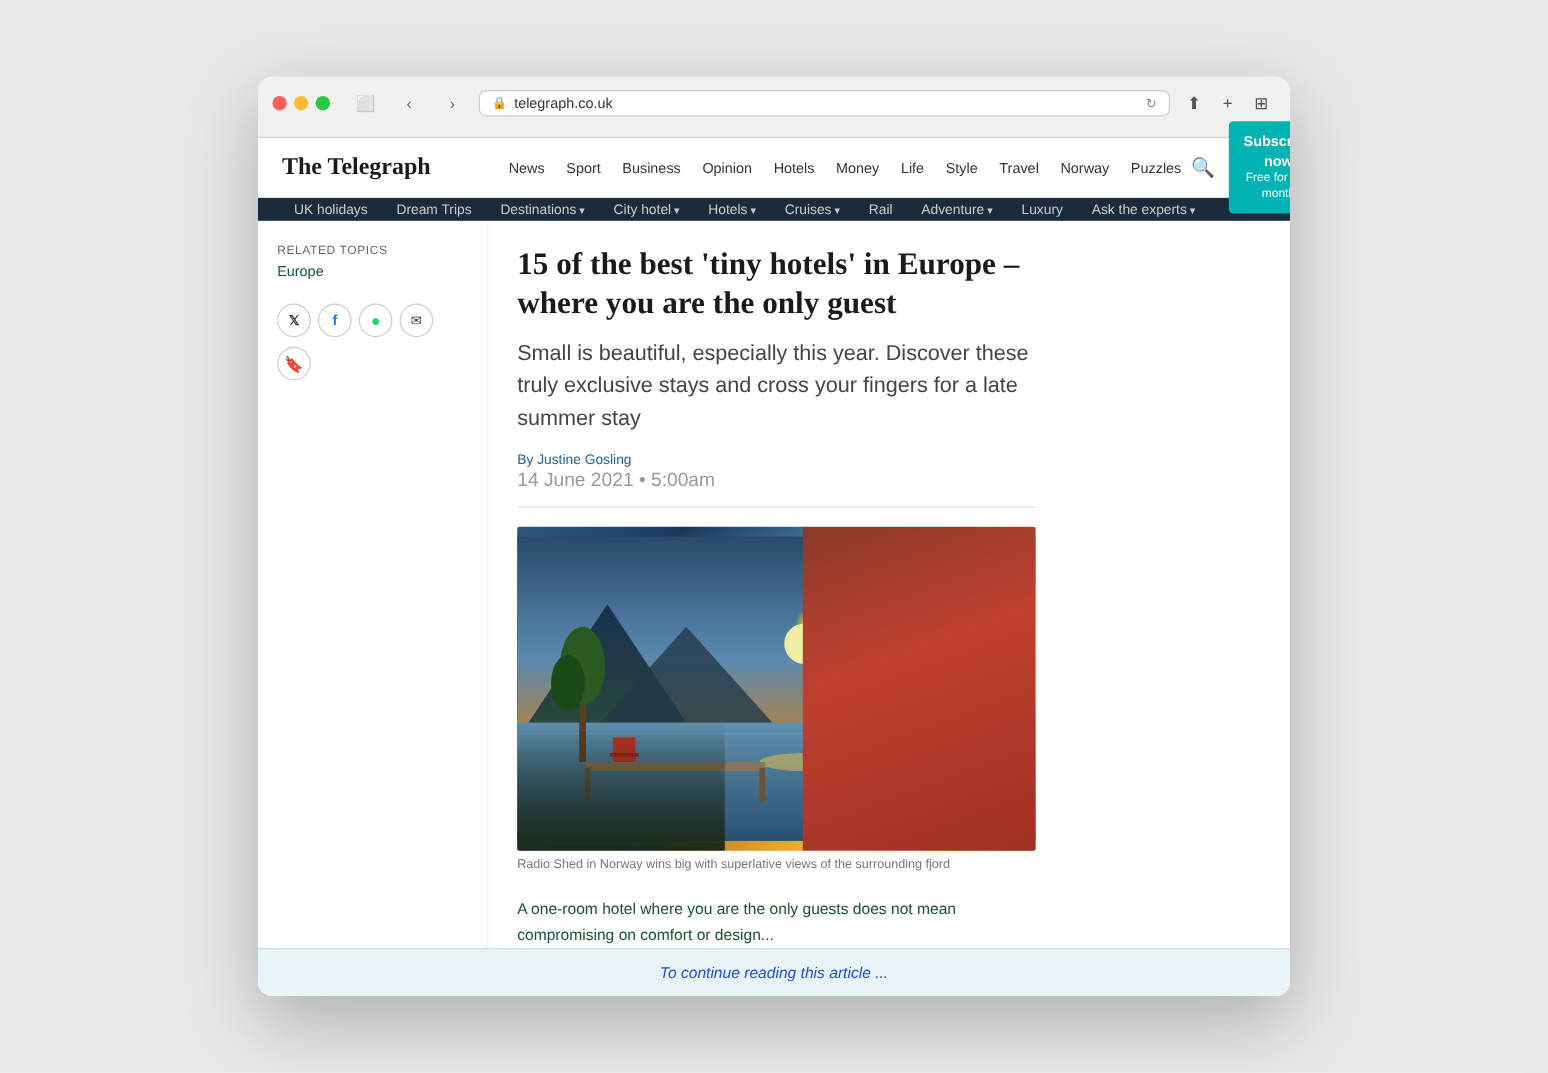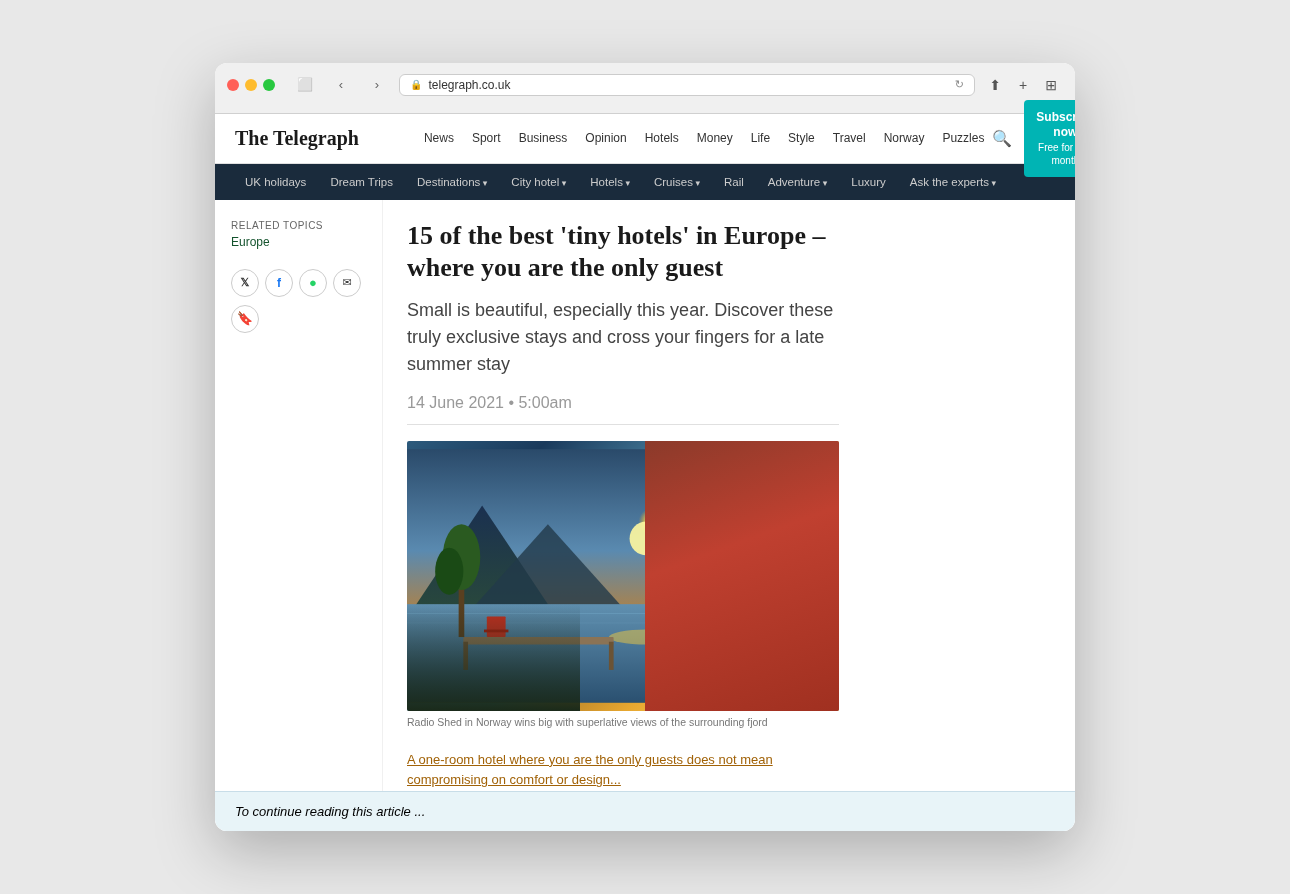--- a/index.html
+++ b/index.html
@@ -149,21 +149,21 @@
     }
     .subscribe-btn .sub-main { font-weight: bold; font-size: 12px; }
     .subscribe-btn .sub-sub { font-size: 10px; }
 
     
     .secondary-nav {
       background: #1a2b3c;
       display: flex;
       align-items: center;
       padding: 0 20px;
-      height: 36px;
+      height: 19px;
       gap: 4px;
       overflow: hidden;
     }
     .sec-nav-item {
       font-size: 11.5px;
       color: #ccc;
       padding: 4px 10px;
       cursor: pointer;
       white-space: nowrap;
       text-decoration: none;
@@ -173,21 +173,21 @@
       font-size: 9px;
     }
 
     
     .article-container {
       display: flex;
       padding: 0;
     }
 
     .article-sidebar {
-      width: 168px;
+      width: 192px;
       flex-shrink: 0;
       padding: 20px 16px;
       border-right: 1px solid #f0f0f0;
     }
     .related-topics-label {
       font-size: 10px;
       color: #666;
       text-transform: uppercase;
       letter-spacing: 0.5px;
       margin-bottom: 4px;
@@ -315,34 +315,34 @@
     }
     .image-caption {
       font-size: 10.5px;
       color: #777;
       margin-top: 4px;
       line-height: 1.4;
     }
 
     .article-body-preview {
       font-size: 13px;
-      color: #a16207;
+      color: #14532d;
       line-height: 1.6;
       margin-top: 12px;
       padding-top: 8px;
-      text-decoration: underline;
     }
 
     
     .paywall-bar {
       background: #e8f4f8;
       border-top: 1px solid #c8dde8;
       padding: 12px 20px;
+      text-align: center;
       font-size: 13px;
-      color: #000000;
+      color: #1d4ed8;
       font-style: italic;
     }
   </style>
 </head>
 <body>
 
 <div class="browser-window">
 
   <div class="browser-chrome">
     <div class="browser-controls">
@@ -418,20 +418,24 @@
           <div class="social-icon" style="font-size:13px;color:#25d366;">●</div>
           <div class="social-icon" style="font-size:11px;">✉</div>
         </div>
         <div class="bookmark-icon">🔖</div>
       </div>
 
       <div class="article-main">
         <h1 class="article-title">15 of the best 'tiny hotels' in Europe – where you are the only guest</h1>
         <p class="article-subtitle">Small is beautiful, especially this year. Discover these truly exclusive stays and cross your fingers for a late summer stay</p>
         <div class="article-meta">
+          <div class="article-byline">
+            <span>By</span>
+            <span style="color:#1a6496;cursor:pointer;">Justine Gosling</span>
+          </div>
           <div class="article-date">14 June 2021 • 5:00am</div>
         </div>
         <div class="article-image-container">
           <div class="article-image">
             
             <svg width="100%" height="100%" viewBox="0 0 460 270" xmlns="http://www.w3.org/2000/svg">
 
               <defs>
                 <linearGradient id="skyGrad" x1="0" y1="0" x2="0" y2="1">
                   <stop offset="0%" stop-color="#2a4a6a"></stop>

